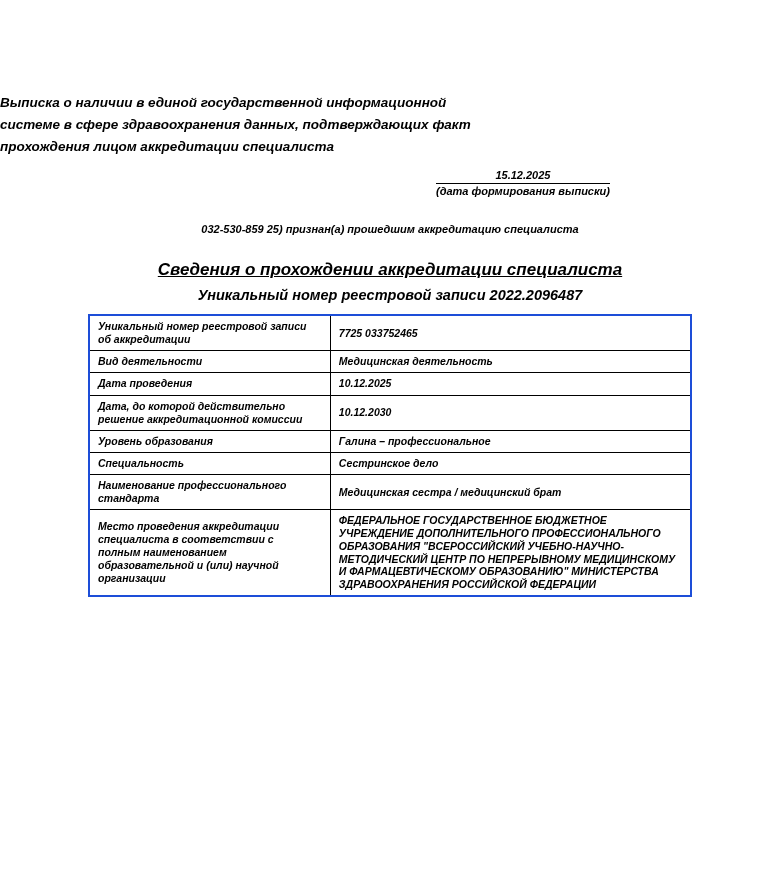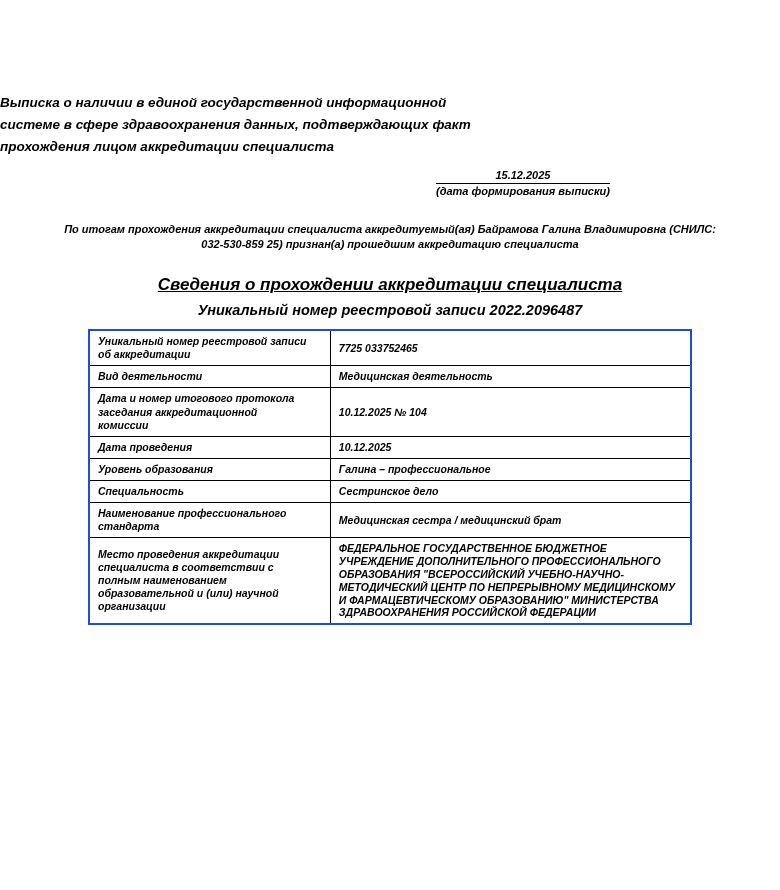--- a/index.html
+++ b/index.html
@@ -91,45 +91,44 @@
     <div>системе в сфере здравоохранения данных, подтверждающих факт</div>
     <div>прохождения лицом аккредитации специалиста</div>
   </div>
 
   <div class="date-block">
     <div class="date-value">15.12.2025</div>
     <div class="date-caption">(дата формирования выписки)</div>
   </div>
 
   <div class="intro">
-    <div>По итогам прохождения аккредитации специалиста аккредитуемый(ая) Байрамова Галина Владимировна (СНИЛС:</div>
     <div>032-530-859 25) признан(а) прошедшим аккредитацию специалиста</div>
   </div>
 
   <div class="section-heading">Сведения о прохождении аккредитации специалиста</div>
 
   <div class="registry-heading">Уникальный номер реестровой записи 2022.2096487</div>
 
   <table class="acc-table">
     <tbody>
       <tr>
         <td class="label-cell">Уникальный номер реестровой записи об аккредитации</td>
         <td class="value-cell">7725 033752465</td>
       </tr>
       <tr>
         <td class="label-cell">Вид деятельности</td>
         <td class="value-cell">Медицинская деятельность</td>
       </tr>
       <tr>
-        <td class="label-cell">Дата и номер итогового протокола заседания аккредитационной комиссии</td>
-        <td class="value-cell">10.12.2025 № 104</td>
+        <td class="label-cell">Дата проведения</td>
+        <td class="value-cell">10.12.2025</td>
       </tr>
       <tr>
-        <td class="label-cell">Дата проведения</td>
-        <td class="value-cell">10.12.2025</td>
+        <td class="label-cell">Дата, до которой действительно решение аккредитационной комиссии</td>
+        <td class="value-cell">10.12.2030</td>
       </tr>
       <tr>
         <td class="label-cell">Уровень образования</td>
         <td class="value-cell">Галина – профессиональное</td>
       </tr>
       <tr>
         <td class="label-cell">Специальность</td>
         <td class="value-cell">Сестринское дело</td>
       </tr>
       <tr>

